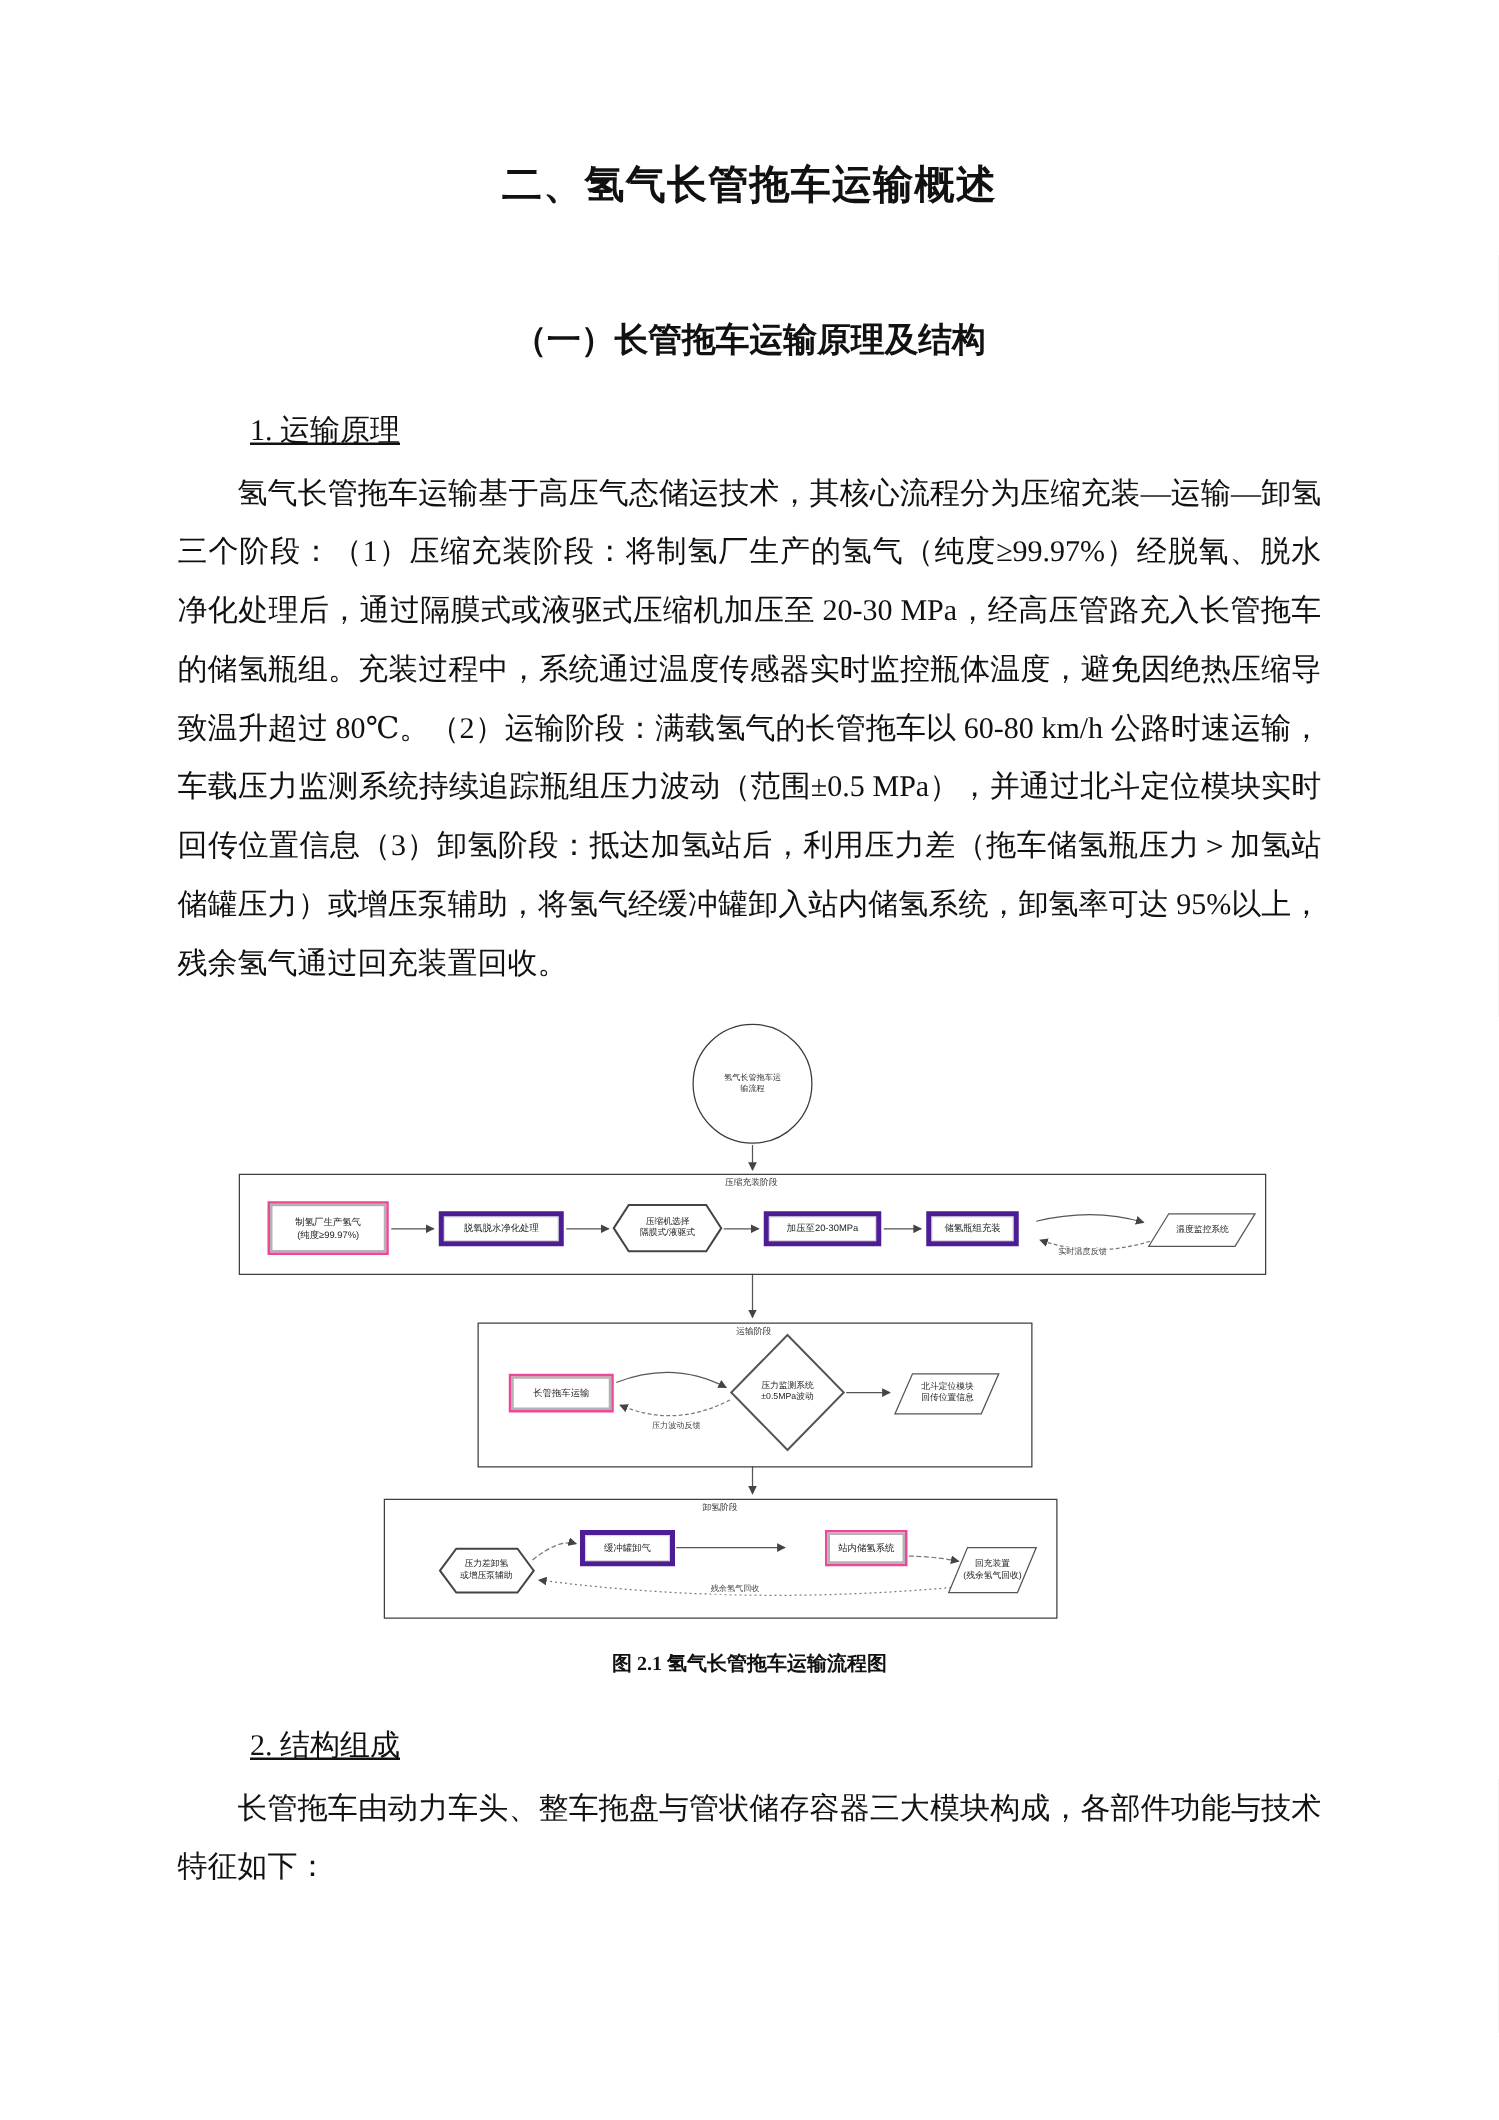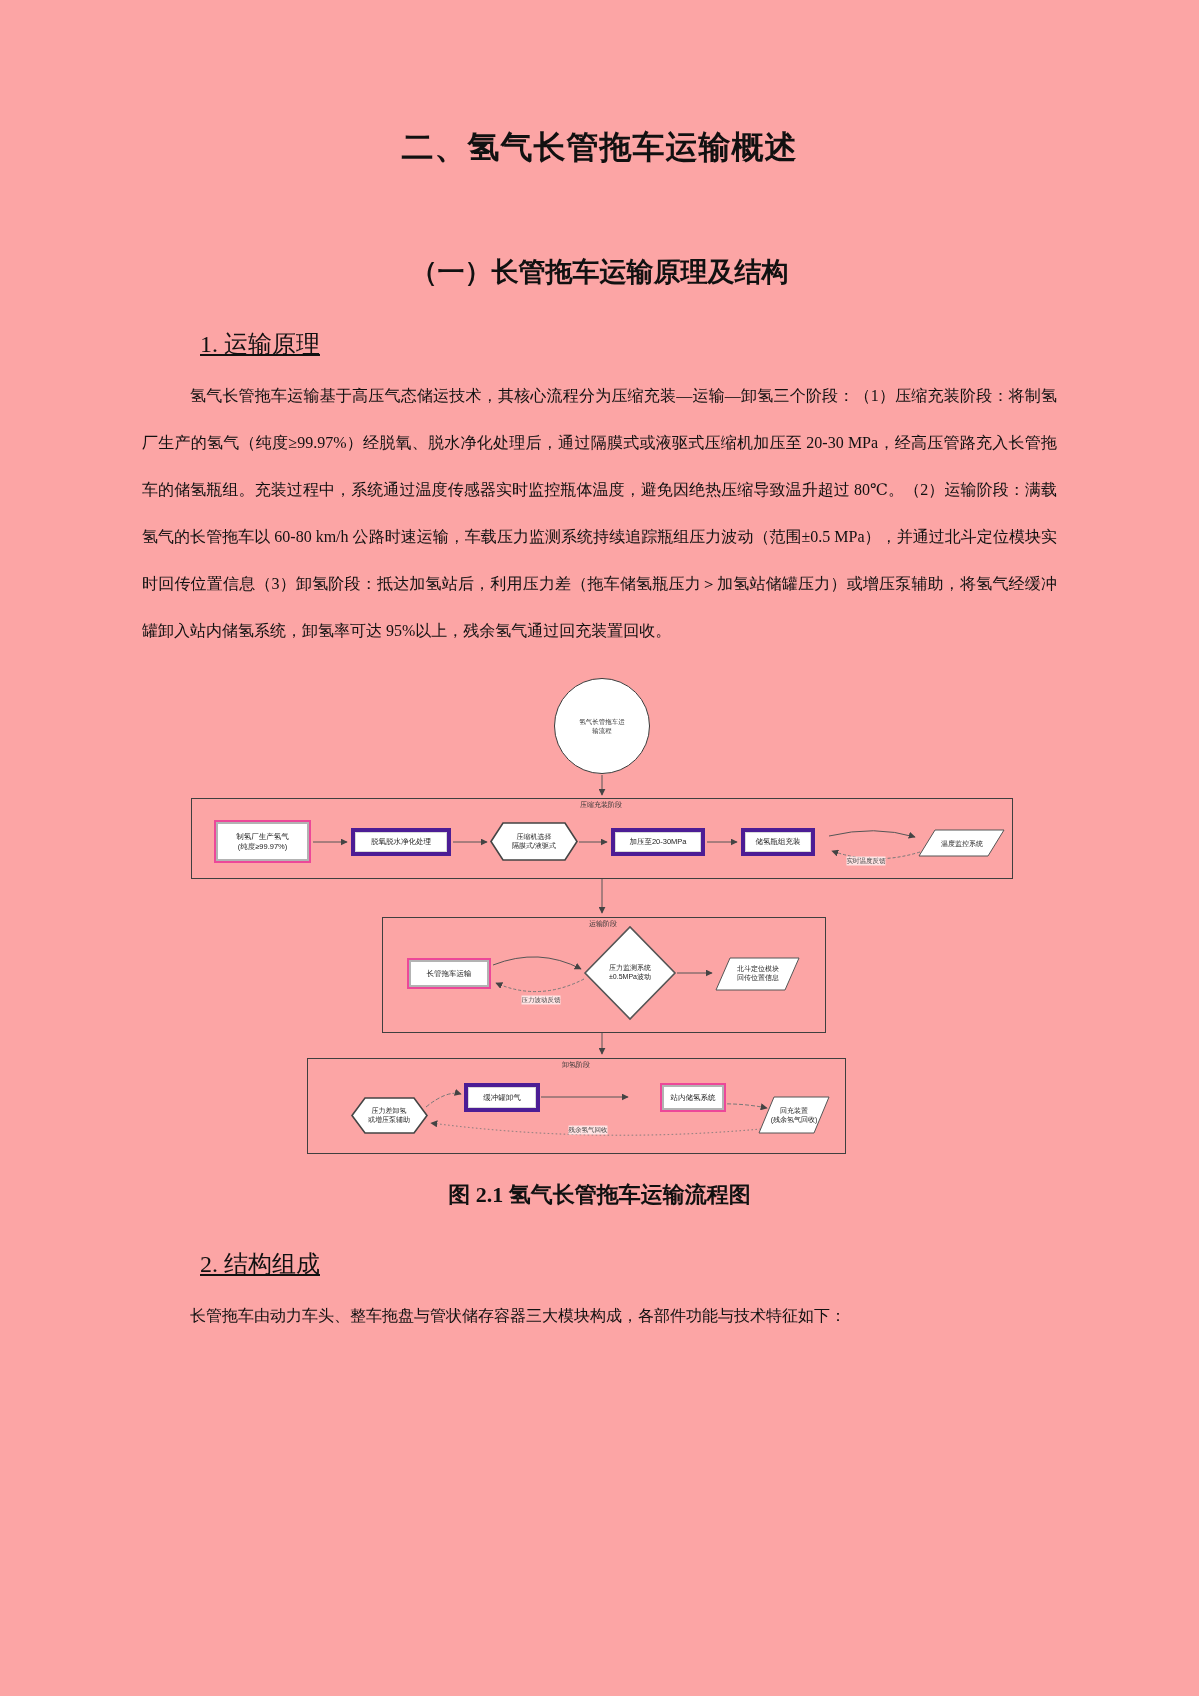--- a/index.html
+++ b/index.html
@@ -1,25 +1,25 @@
 <!DOCTYPE html>
 <html><head>
 <meta charset="utf-8">
 <style>
   html,body { margin:0; padding:0; background:#e8e8e8; }
   .page {
-    width:1199px; height:1696px; background:#fca5a5; margin:0 auto;
+    width:1199px; height:1696px; background:#ffffff; margin:0 auto;
     position:relative; overflow:hidden; color:#111;
     font-family:"Liberation Serif","DejaVu Serif",serif;
   }
   .content { padding:0 142px; }
   .doc-title { padding-top:126px; font-size:32px; font-weight:bold; text-align:center; letter-spacing:1px; }
   .section-heading { margin-top:84px; font-size:27px; font-weight:bold; text-align:center; }
   .subsection { margin-top:38px; font-size:24px; padding-left:58px;text-decoration:underline; }
-  .body-para { margin-top:12px; font-size:16px; line-height:47px; text-align:justify; text-indent:48px; }
+  .body-para { margin-top:12px; font-size:24px; line-height:47px; text-align:justify; text-indent:48px; }
 
   
   .flowchart { position:relative; width:915px; height:492px; margin-top:16px;
                font-family:"Liberation Sans","DejaVu Sans",sans-serif; }
   .fc-svg { position:absolute; left:0; top:0; }
   .fc-circle {
     position:absolute; left:412px; top:8px; width:96px; height:96px; box-sizing:border-box;
     border:1px solid #3a3a3a; border-radius:50%; background:#fff;
     display:flex; align-items:center; justify-content:center; text-align:center;
     font-size:6.5px; line-height:9px; color:#333; padding:0 24px;
@@ -29,21 +29,21 @@
   .node {
     position:absolute; box-sizing:border-box; background:#fff;
     border:4px solid #4c1d95; box-shadow:inset 0 0 0 1px #d9d9d9;
     display:flex; align-items:center; justify-content:center; text-align:center;
     font-size:7.5px; line-height:10px; color:#222; white-space:pre-line; padding:2px;
   }
   .node.heavy { border:2px solid #ec4899; box-shadow:inset 0 0 0 2px #b3b3b3; }
   .shape-text { position:absolute; transform:translate(-50%,-50%); text-align:center;
                 font-size:7px; line-height:9px; color:#222; white-space:pre-line; }
   .edge-label { position:absolute; transform:translate(-50%,-50%); font-size:6.5px; color:#444; white-space:nowrap; background:rgba(255,255,255,.7); }
-  .figure-caption { margin-top:18px; text-align:center; font-size:22px; font-weight:bold; }
+  .figure-caption { margin-top:18px; text-align:center; font-size:16px; font-weight:bold; }
 </style>
 </head>
 <body>
 
 <div class="page">
   <div class="content">
 
     <div class="doc-title">二、氢气长管拖车运输概述</div>
 
     <div class="section-heading">（一）长管拖车运输原理及结构</div>

